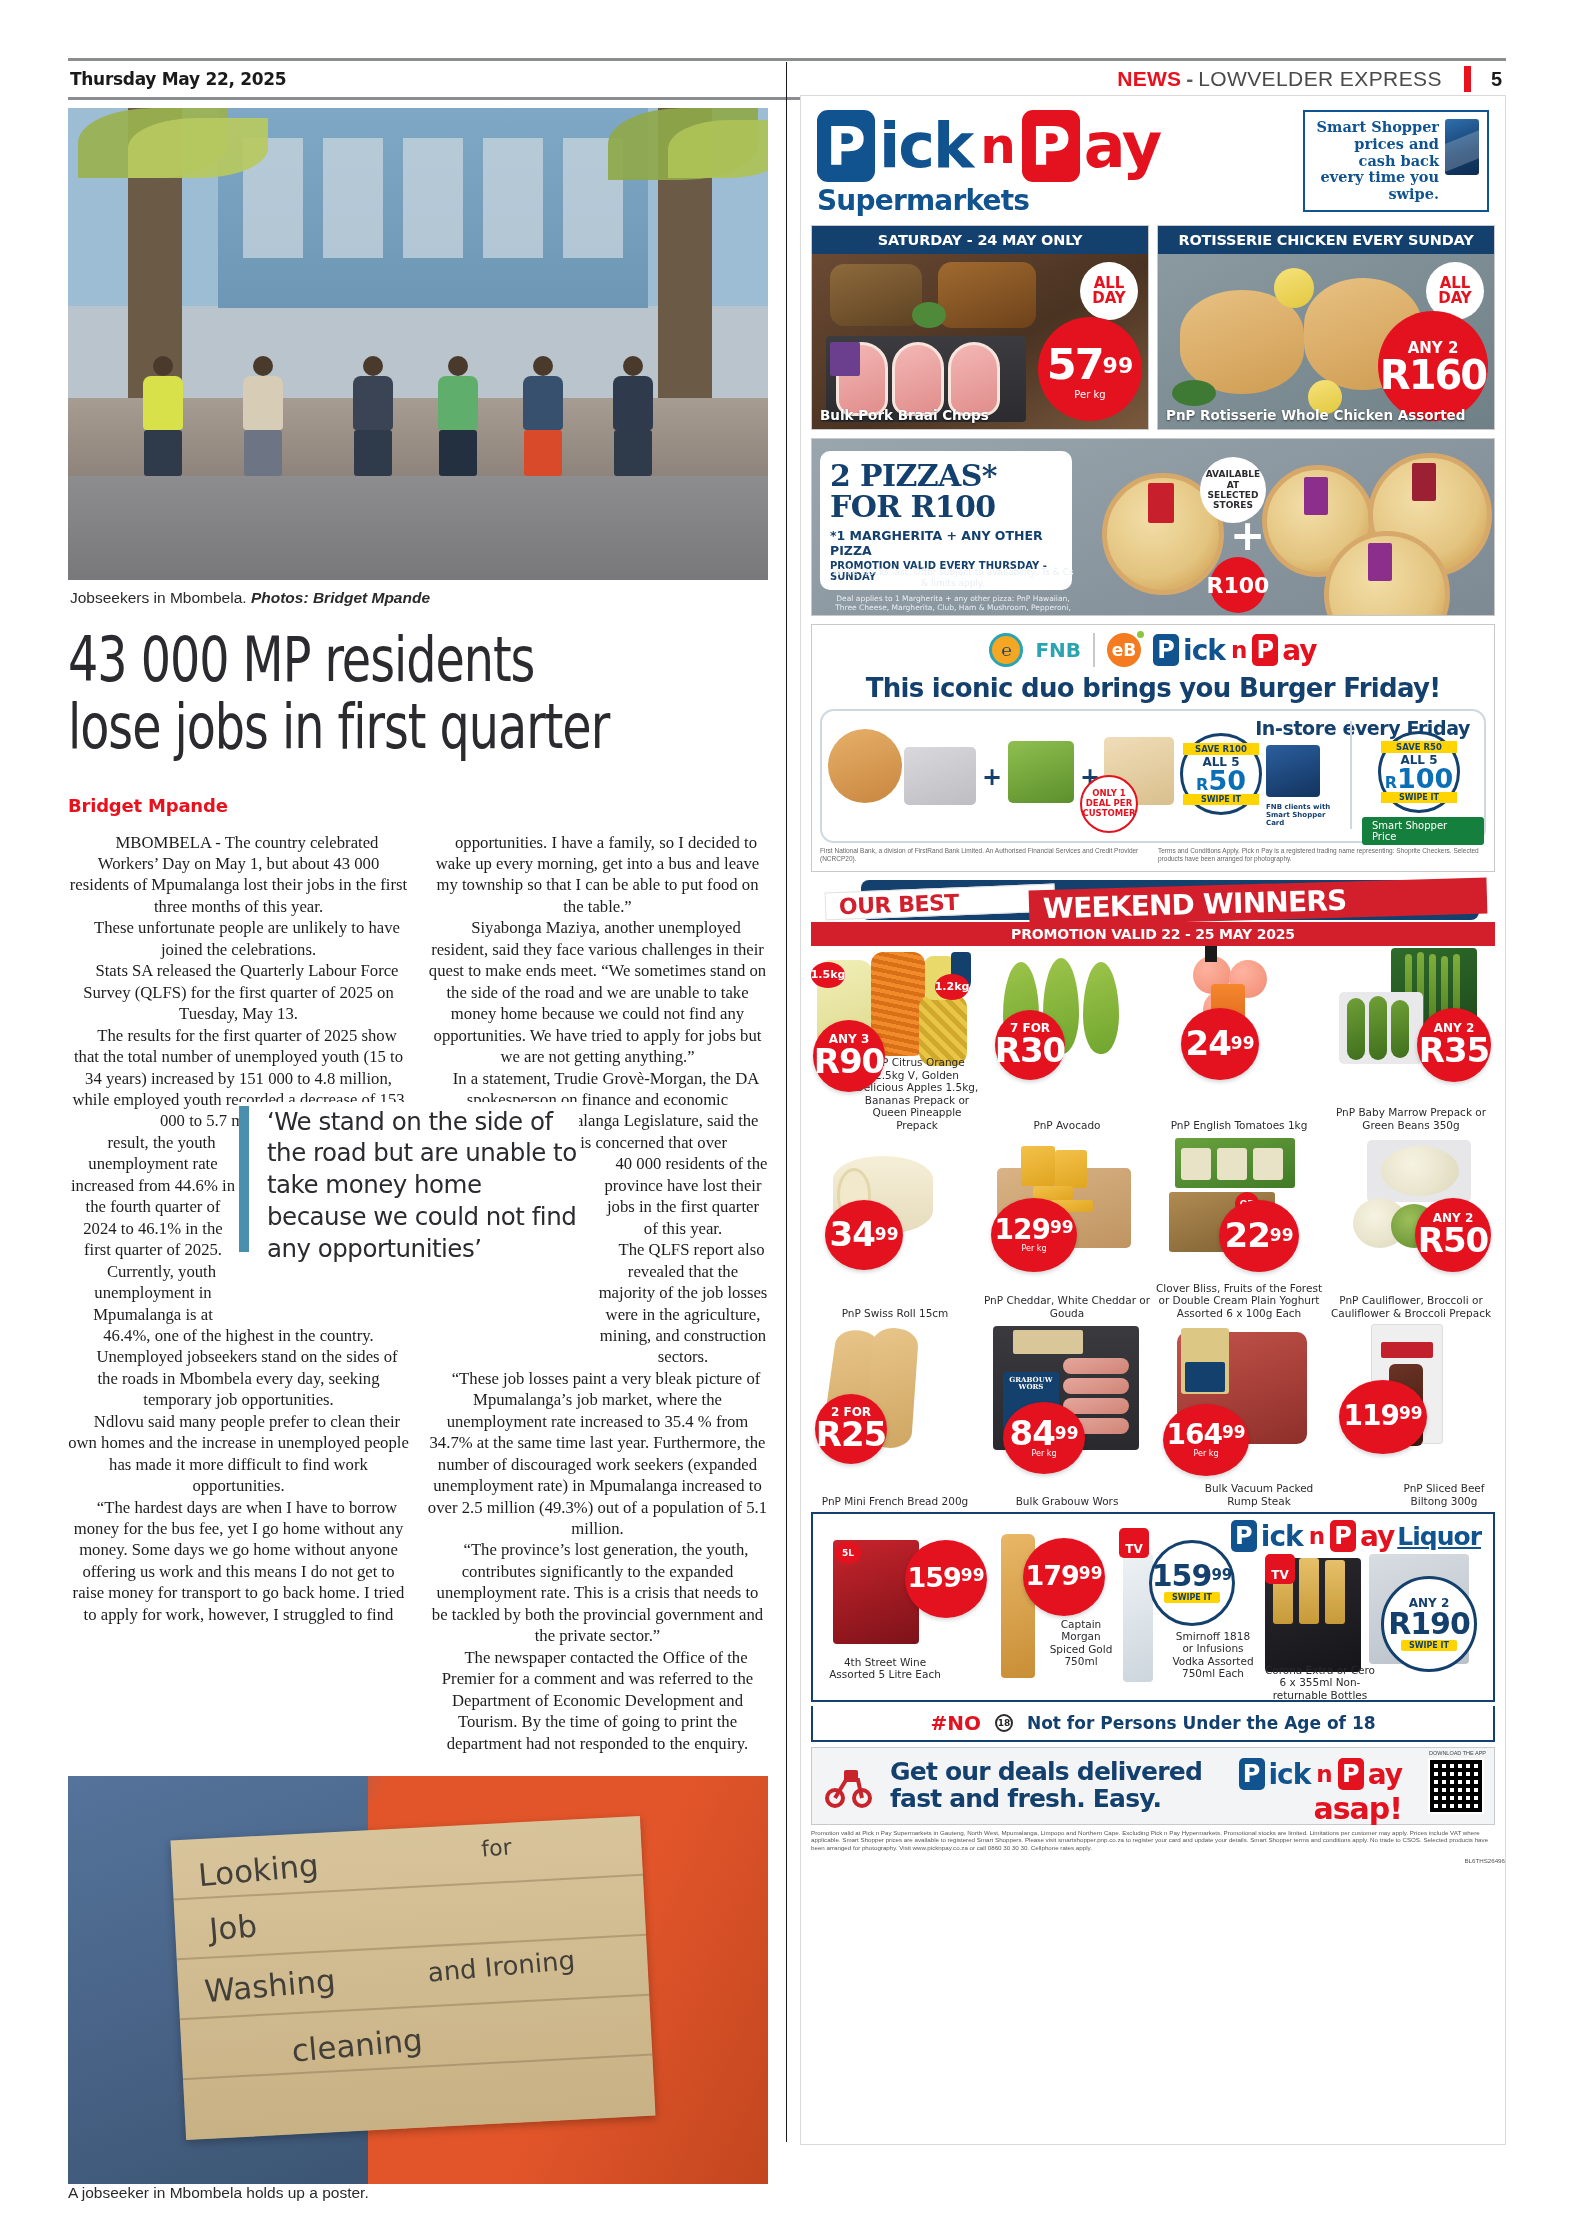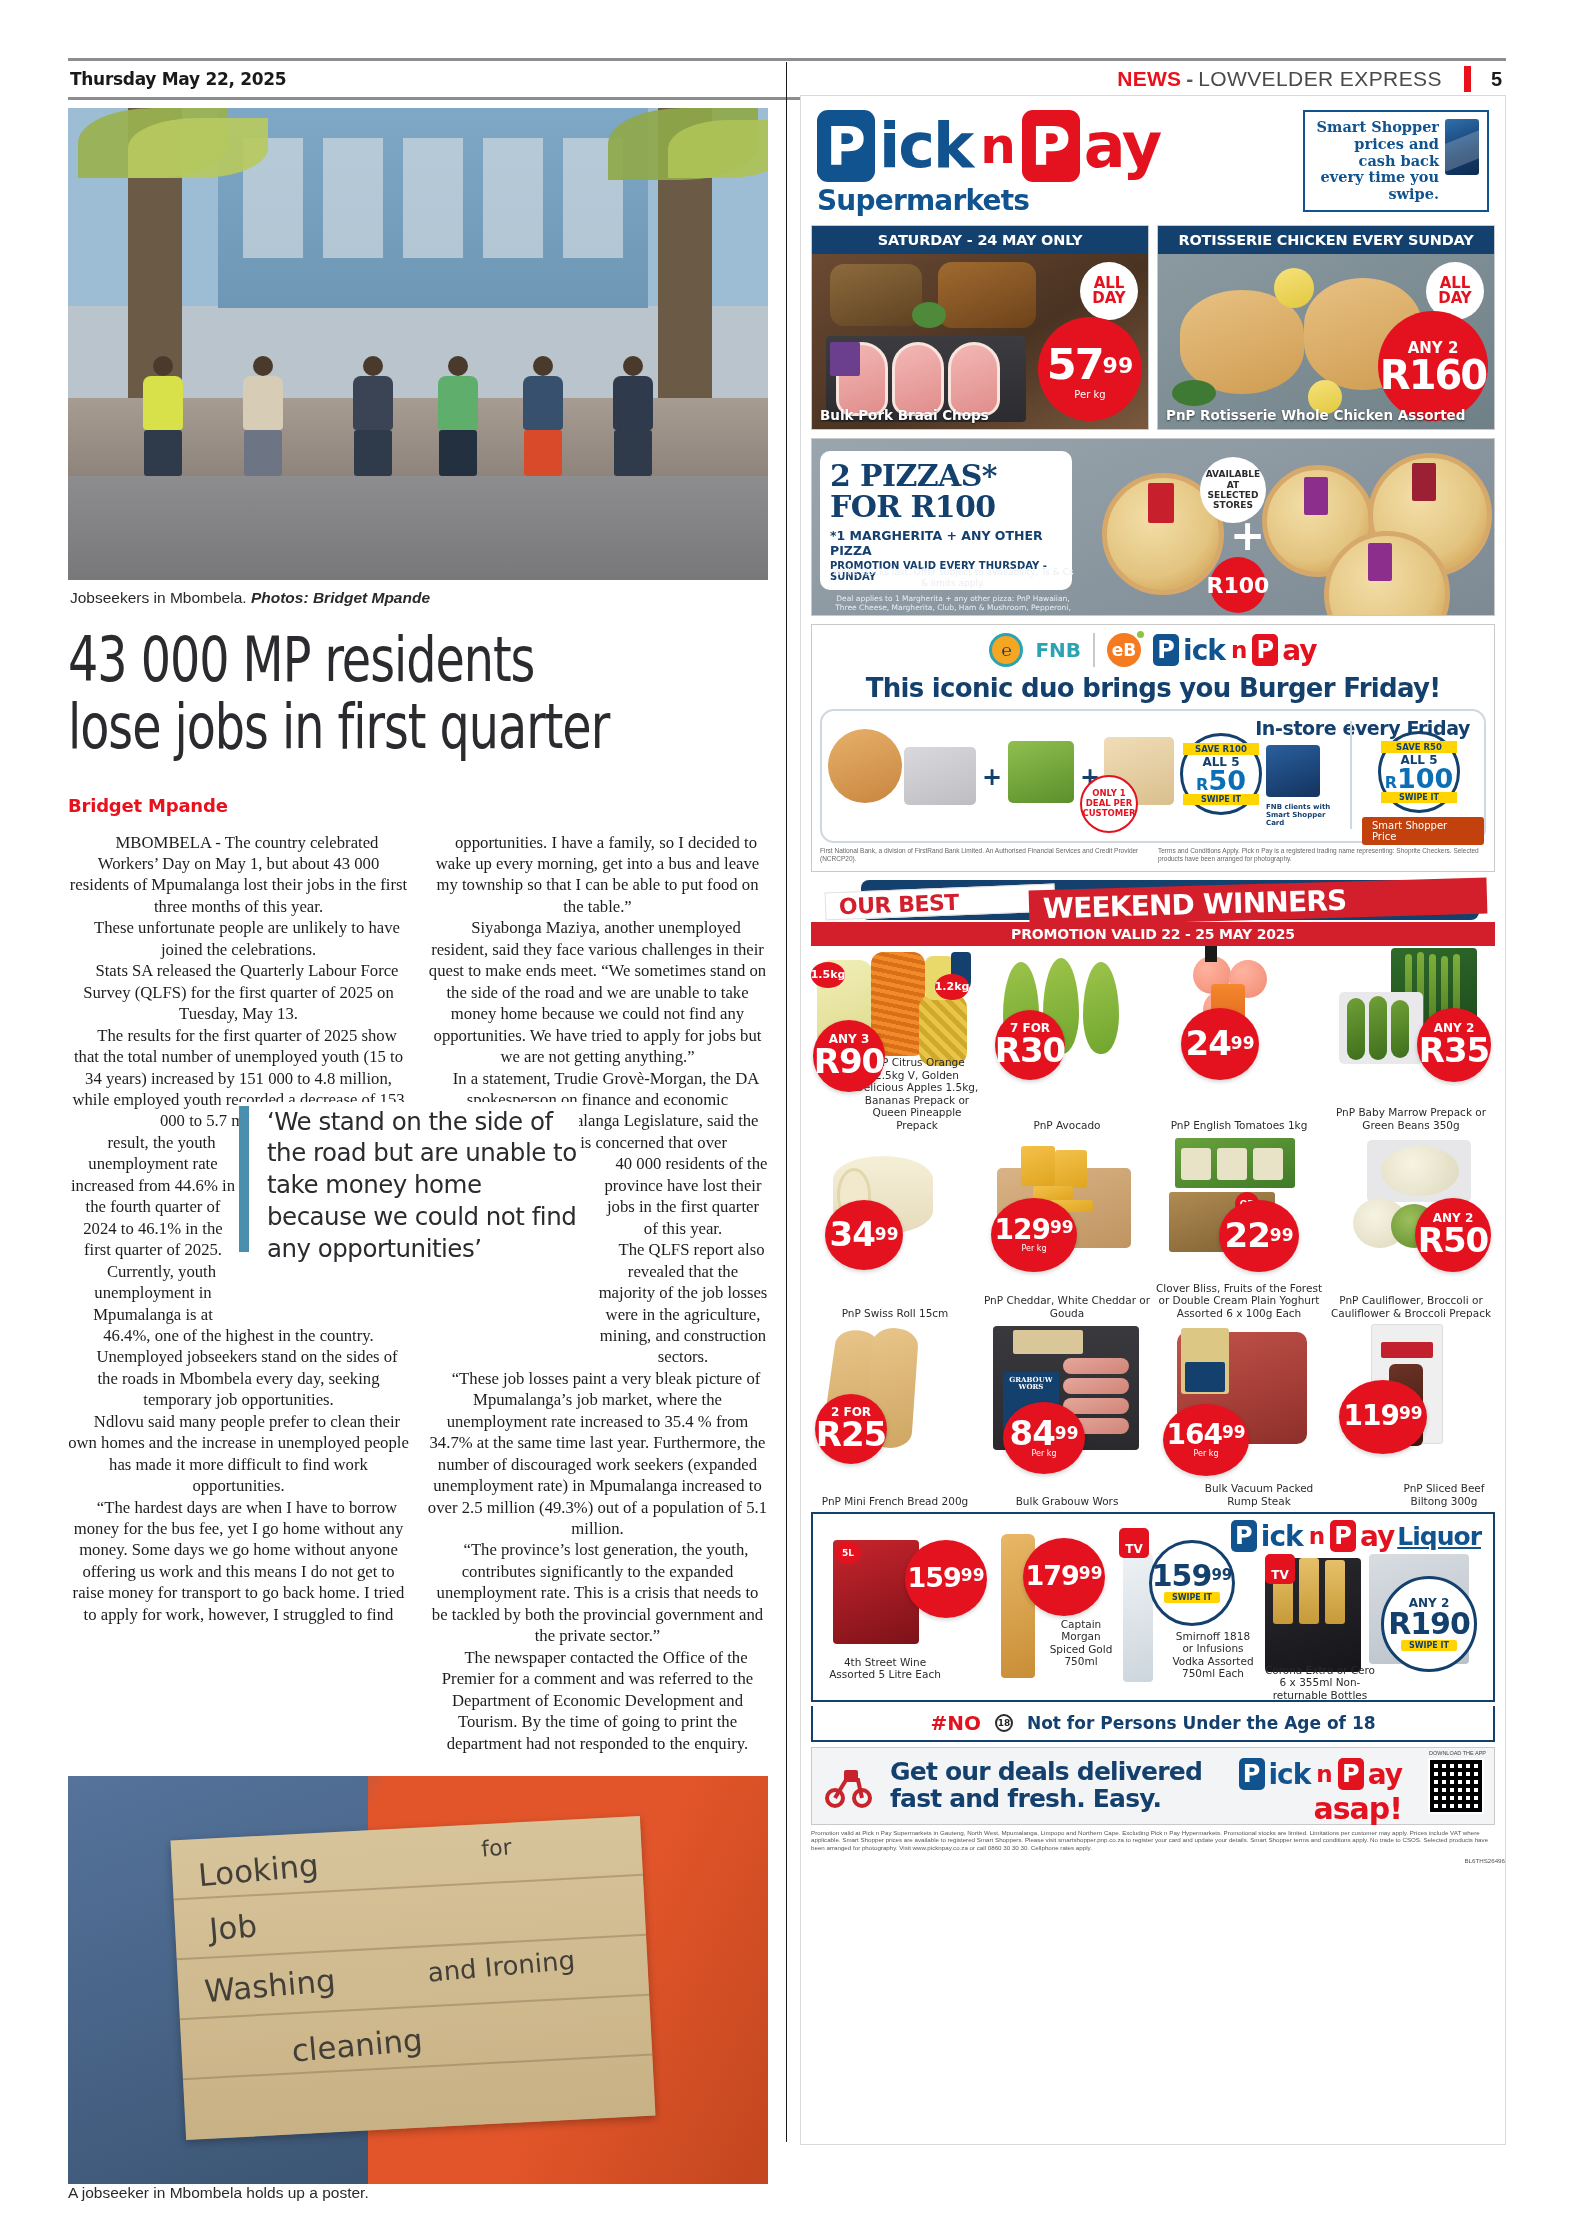--- a/index.html
+++ b/index.html
@@ -258,21 +258,21 @@
     width: 100%; text-align: center; padding: 1px 0; }
   .dc-all { color: #14406e; font-weight: bold; font-size: 12px; }
   .dc-price { color: #0a6fb5; font-weight: bold; font-size: 27px; line-height: .9; }
   .dc-price .r { font-size: 16px; }
   .dc-swipe { background: #ffd400; color: #14406e; font-size: 8px; font-weight: bold;
     width: 100%; text-align: center; padding: 1px 0; }
   .only-circ { position: absolute; width: 58px; height: 58px; border-radius: 50%;
     border: 2px solid #e4121f; background: #fff; color: #e4121f; font-weight: bold;
     font-family: "DejaVu Sans", sans-serif; font-size: 8.5px; text-align: center;
     display: flex; align-items: center; justify-content: center; line-height: 1.15; }
-  .ssp-pill { position: absolute; background: #c2410c; color: #fff; font-size: 10px;
+  .ssp-pill { position: absolute; background: #15803d; color: #fff; font-size: 10px;
     font-family: "DejaVu Sans", sans-serif; padding: 3px 10px; border-radius: 3px; }
   .bf-fine { font-size: 6.5px; color: #666; line-height: 1.2; margin-top: 4px;
     font-family: "Liberation Sans", sans-serif; display: flex; gap: 10px; }
 
   
   .ww { margin: 6px 10px 0 10px; position: relative; height: 62px; }
   .ww-blue { position: absolute; left: 50px; right: 16px; top: 2px; height: 40px;
     background: #14406e; border-radius: 8px; }
   .ww-white { position: absolute; left: 14px; top: 10px; width: 230px; height: 28px;
     background: #fff; transform: rotate(-2.2deg); border: 1px solid #e2e2e2; }

